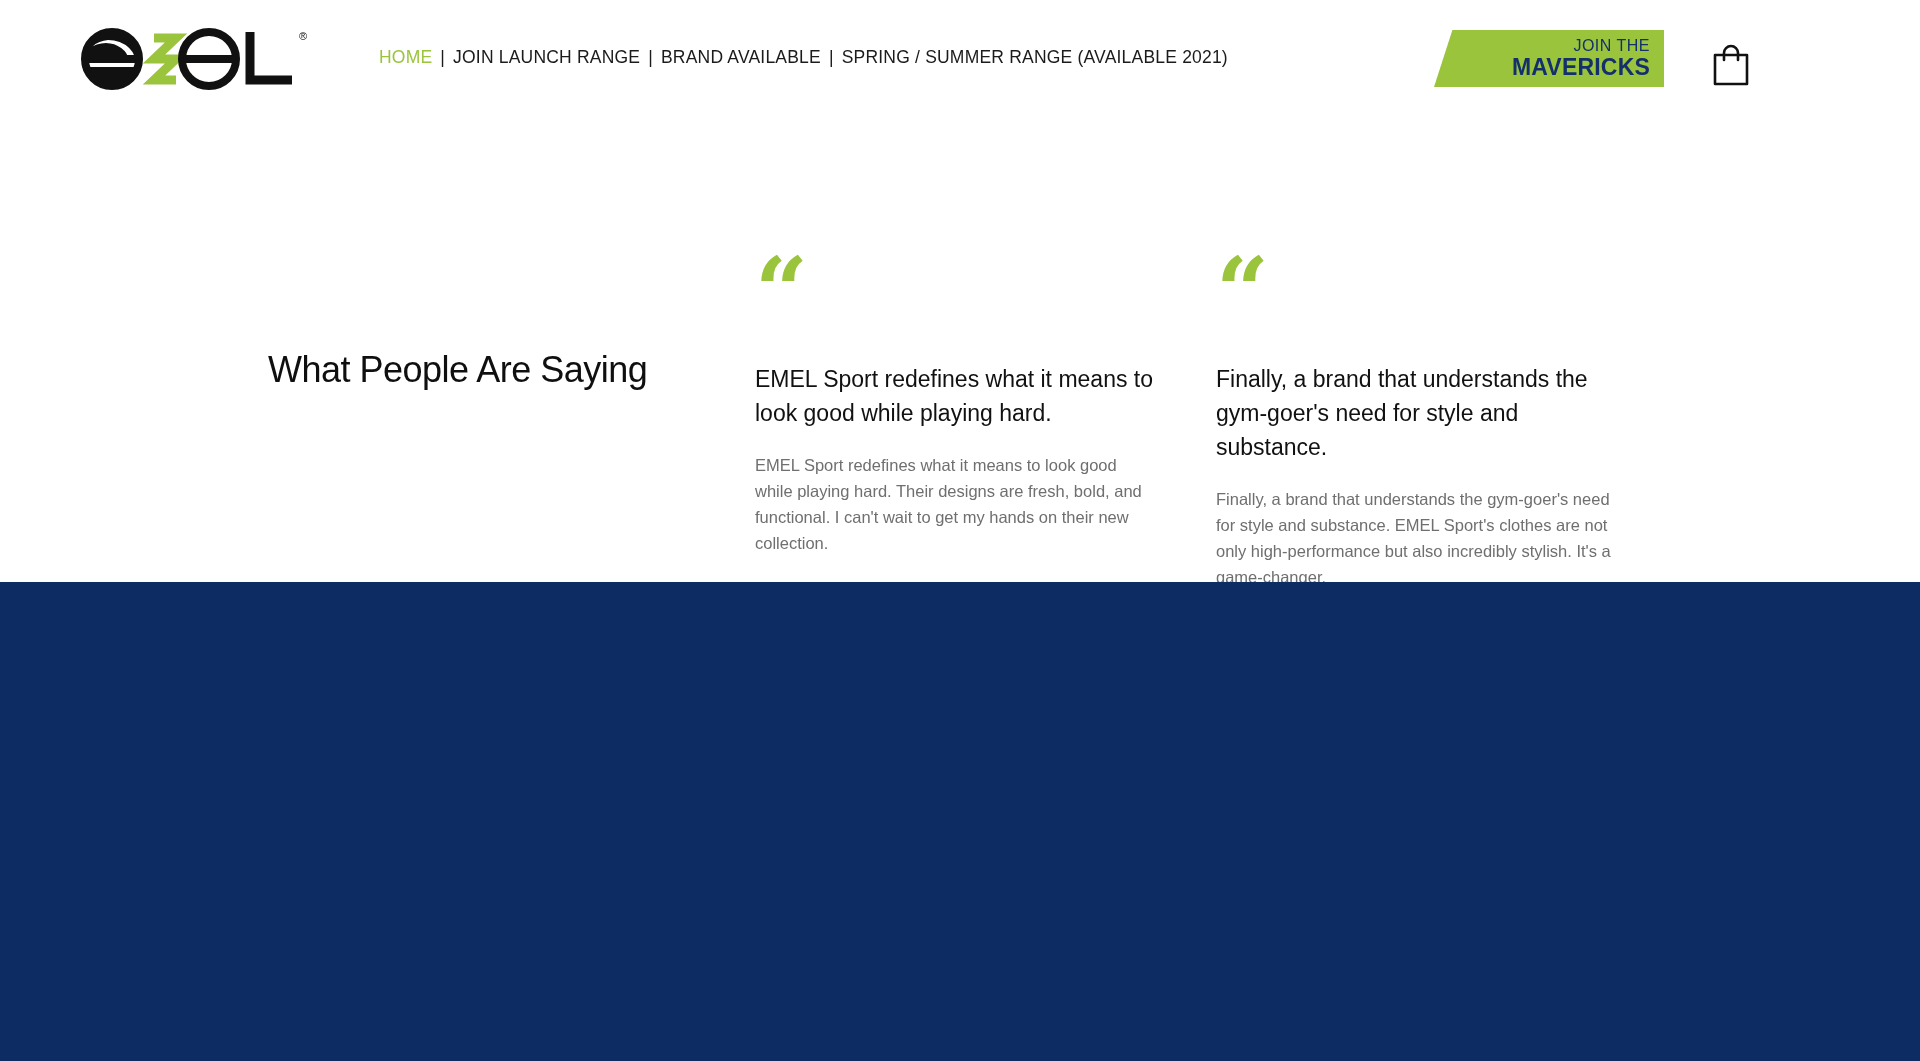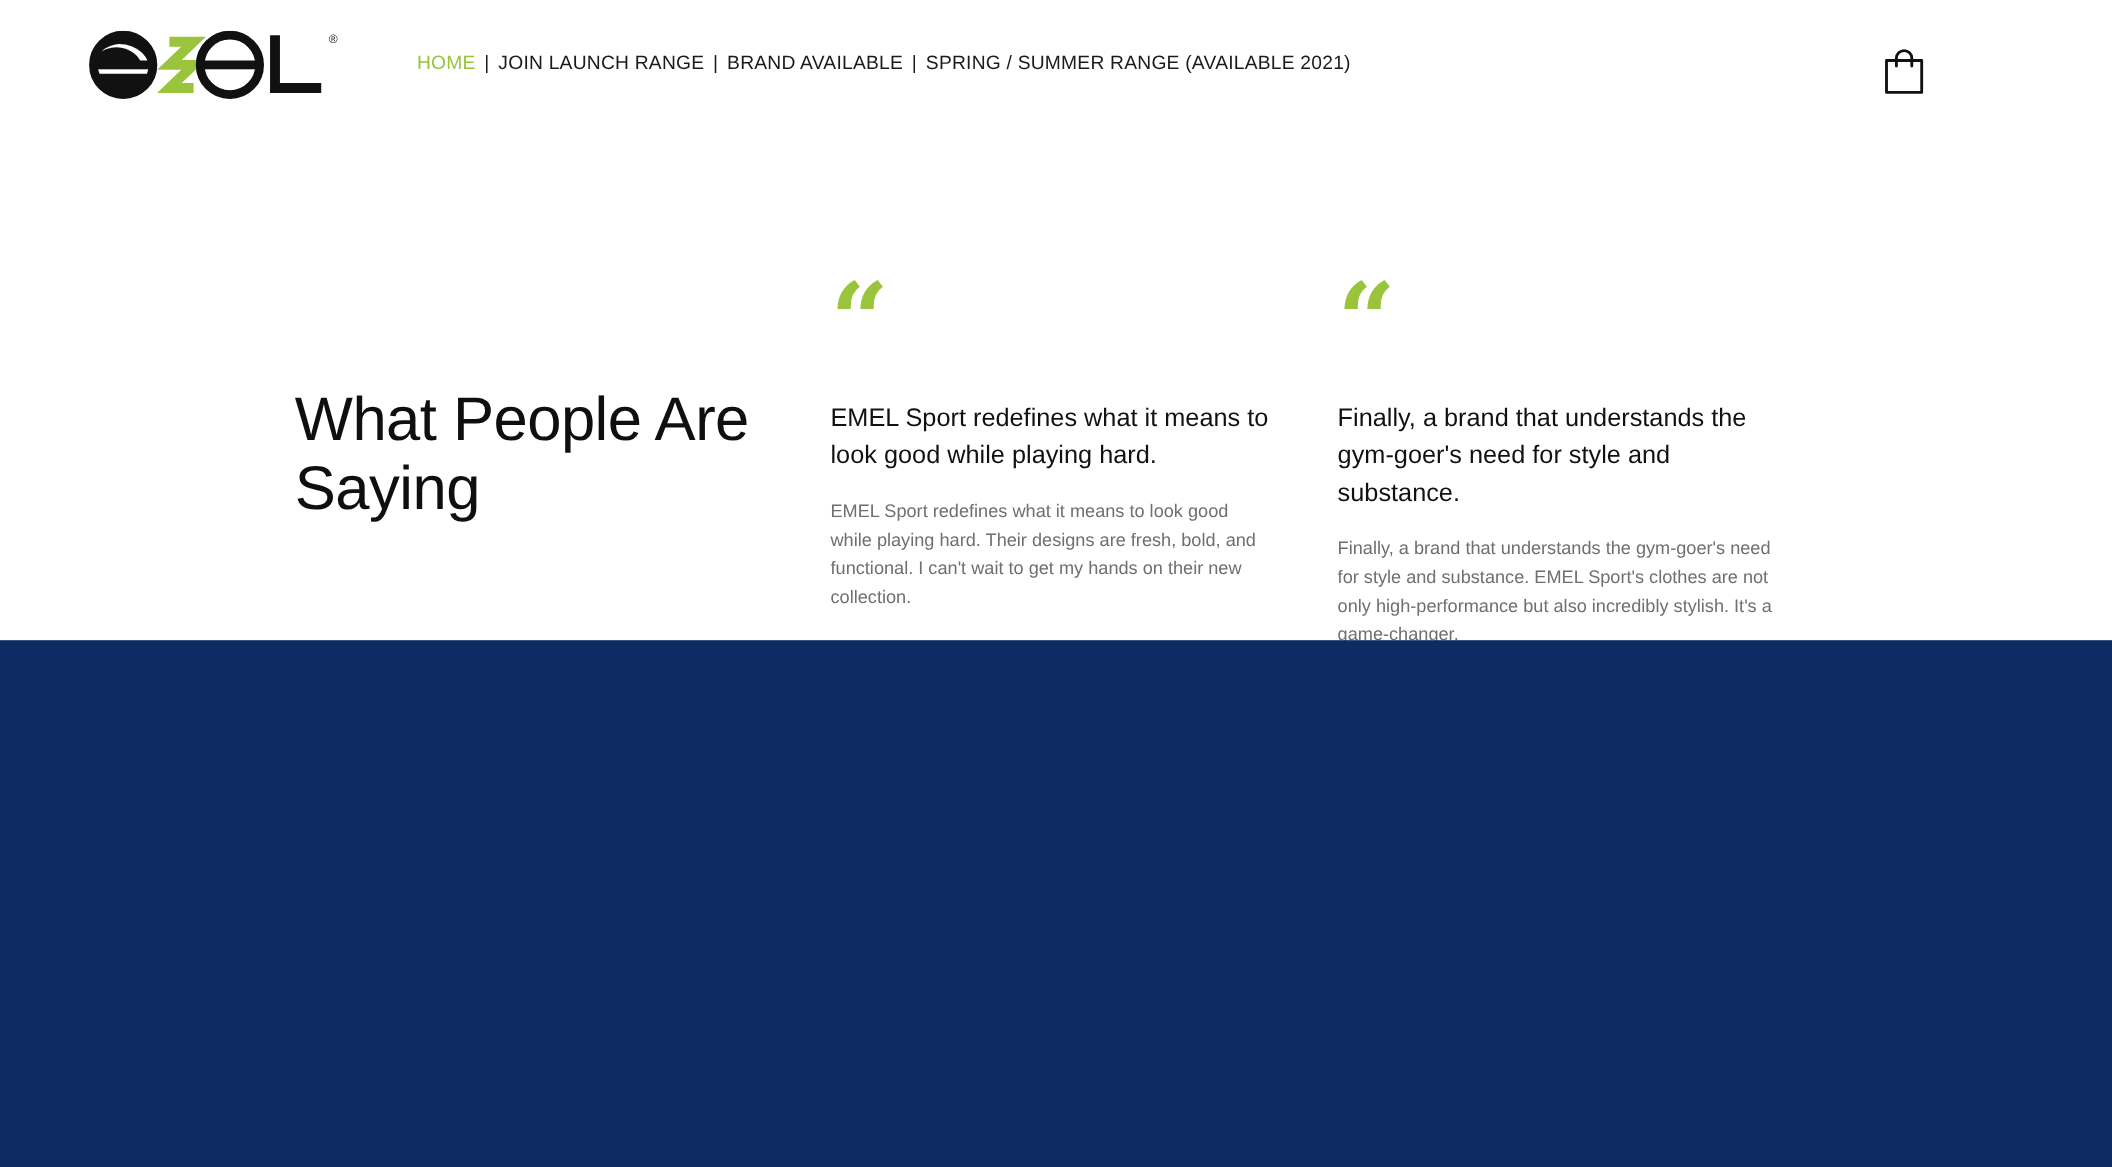--- a/index.html
+++ b/index.html
@@ -91,21 +91,21 @@
   
   .testimonials {
     position: relative;
     height: 464px;
     background: #ffffff;
   }
   .section-title {
     position: absolute;
     left: 268px;
     top: 232px;
-    font-size: 56px;
+    font-size: 36px;
     line-height: 1.12;
     color: #0f0f0f;
     font-weight: 400;
     letter-spacing: -0.5px;
     max-width: 420px;
   }
 
   .quote-col { position: absolute; top: 140px; }
   .quote-col.col1 { left: 755px; width: 400px; }
   .quote-col.col2 { left: 1216px; width: 410px; }
@@ -171,20 +171,24 @@
   <nav class="nav">
     <span class="nav-item active">HOME</span>
     <span class="nav-sep">|</span>
     <span class="nav-item">JOIN LAUNCH RANGE</span>
     <span class="nav-sep">|</span>
     <span class="nav-item">BRAND AVAILABLE</span>
     <span class="nav-sep">|</span>
     <span class="nav-item">SPRING / SUMMER RANGE (AVAILABLE 2021)</span>
   </nav>
 
+  <div class="join-btn">
+    <span class="join-line1">JOIN THE</span>
+    <span class="join-line2">MAVERICKS</span>
+  </div>
 
   <div class="cart-icon">
     <svg width="50" height="50" viewBox="0 0 50 50">
       <path d="M9 15 H41 V44 H9 Z" fill="none" stroke="#111" stroke-width="2.6" stroke-linejoin="round"></path>
       <path d="M18 20 V13 a7 7 0 0 1 14 0 V20" fill="none" stroke="#111" stroke-width="2.6" stroke-linecap="round"></path>
     </svg>
   </div>
 </div>
 
 <section class="testimonials">

